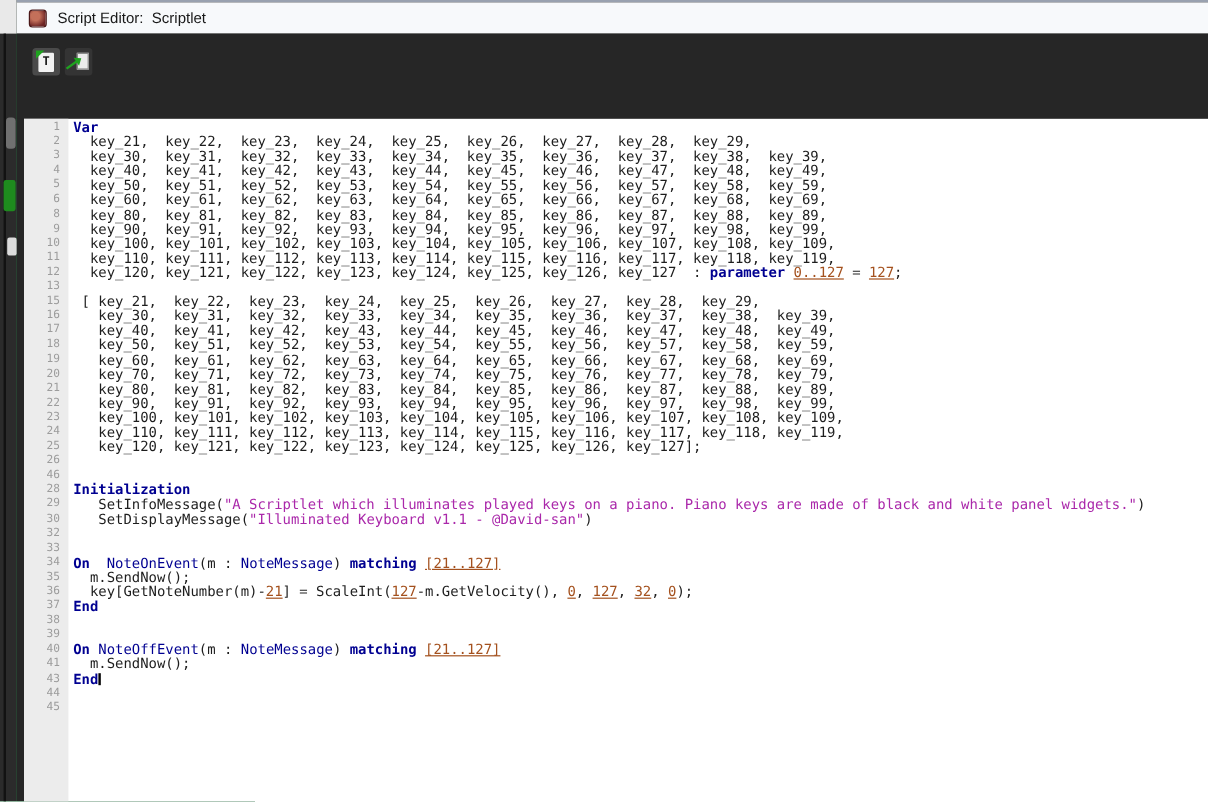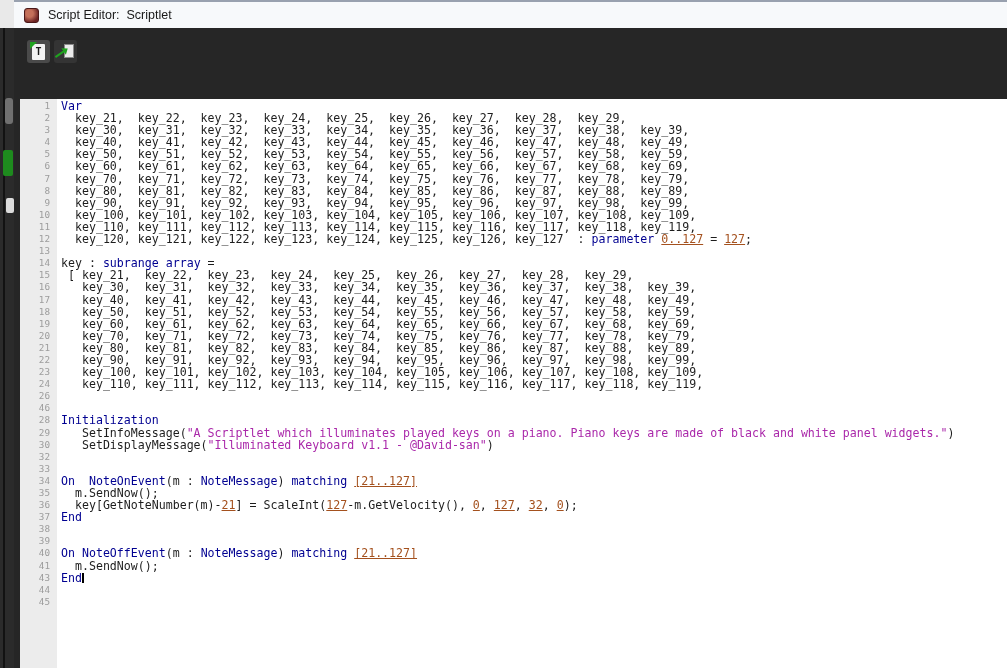--- a/index.html
+++ b/index.html
@@ -45,21 +45,21 @@
 
   
   .editor { position:absolute; left:6px; top:99px; right:0; bottom:0; background:#fff; cursor:text; }
   .gutter-bg { position:absolute; left:0; top:0; bottom:0; width:37px; background:#ececec; }
   .code-lines { position:absolute; left:0; top:1px; right:0; font:11.6px/12.1px "DejaVu Sans Mono", monospace; }
   .line { height:12.1px; white-space:pre; }
   .ln { display:inline-block; width:37px; padding-right:7px; text-align:right;
         color:#9c9c9c; font-size:9.3px; vertical-align:top; }
   .code { white-space:pre; color:var(--def); padding-left:4px; }
   .seg-d { color:var(--def); }
-  .seg-k { color:var(--kw); font-weight:normal; }
+  .seg-k { color:var(--kw); font-weight:bold; }
   .seg-t { color:var(--kw); }
   .seg-n { color:var(--num);text-decoration:underline; }
   .seg-s { color:var(--str); }
   .caret { display:inline-block; width:2px; height:10px; background:#000; vertical-align:-1px; }
 </style>
 </head>
 <body>
 
 <div id="stage">
 
@@ -96,38 +96,37 @@
 
     <div class="editor">
       <div class="gutter-bg"></div>
       <div class="code-lines">
           <div class="line"><span class="ln">1</span><span class="code"><span class="seg-k">Var</span></span></div>
           <div class="line"><span class="ln">2</span><span class="code"><span class="seg-d">  key_21,  key_22,  key_23,  key_24,  key_25,  key_26,  key_27,  key_28,  key_29,</span></span></div>
           <div class="line"><span class="ln">3</span><span class="code"><span class="seg-d">  key_30,  key_31,  key_32,  key_33,  key_34,  key_35,  key_36,  key_37,  key_38,  key_39,</span></span></div>
           <div class="line"><span class="ln">4</span><span class="code"><span class="seg-d">  key_40,  key_41,  key_42,  key_43,  key_44,  key_45,  key_46,  key_47,  key_48,  key_49,</span></span></div>
           <div class="line"><span class="ln">5</span><span class="code"><span class="seg-d">  key_50,  key_51,  key_52,  key_53,  key_54,  key_55,  key_56,  key_57,  key_58,  key_59,</span></span></div>
           <div class="line"><span class="ln">6</span><span class="code"><span class="seg-d">  key_60,  key_61,  key_62,  key_63,  key_64,  key_65,  key_66,  key_67,  key_68,  key_69,</span></span></div>
-          <div class="line"><span class="ln">7</span><span class="code"><span class="seg-d">  key_70,  key_71,  key_72,  key_73,  key_74,  key_75,  key_76,  key_77,  key_78,  key_79,</span></span></div>
           <div class="line"><span class="ln">8</span><span class="code"><span class="seg-d">  key_80,  key_81,  key_82,  key_83,  key_84,  key_85,  key_86,  key_87,  key_88,  key_89,</span></span></div>
           <div class="line"><span class="ln">9</span><span class="code"><span class="seg-d">  key_90,  key_91,  key_92,  key_93,  key_94,  key_95,  key_96,  key_97,  key_98,  key_99,</span></span></div>
           <div class="line"><span class="ln">10</span><span class="code"><span class="seg-d">  key_100, key_101, key_102, key_103, key_104, key_105, key_106, key_107, key_108, key_109,</span></span></div>
           <div class="line"><span class="ln">11</span><span class="code"><span class="seg-d">  key_110, key_111, key_112, key_113, key_114, key_115, key_116, key_117, key_118, key_119,</span></span></div>
           <div class="line"><span class="ln">12</span><span class="code"><span class="seg-d">  key_120, key_121, key_122, key_123, key_124, key_125, key_126, key_127  : </span><span class="seg-k">parameter</span><span class="seg-d"> </span><span class="seg-n">0..127</span><span class="seg-d"> = </span><span class="seg-n">127</span><span class="seg-d">;</span></span></div>
           <div class="line"><span class="ln">13</span><span class="code"></span></div>
-          <div class="line"><span class="ln">14</span><span class="code"><span class="seg-d">key : </span><span class="seg-k">subrange array</span><span class="seg-d"> =</span></span></div>
           <div class="line"><span class="ln">15</span><span class="code"><span class="seg-d"> [ key_21,  key_22,  key_23,  key_24,  key_25,  key_26,  key_27,  key_28,  key_29,</span></span></div>
           <div class="line"><span class="ln">16</span><span class="code"><span class="seg-d">   key_30,  key_31,  key_32,  key_33,  key_34,  key_35,  key_36,  key_37,  key_38,  key_39,</span></span></div>
           <div class="line"><span class="ln">17</span><span class="code"><span class="seg-d">   key_40,  key_41,  key_42,  key_43,  key_44,  key_45,  key_46,  key_47,  key_48,  key_49,</span></span></div>
           <div class="line"><span class="ln">18</span><span class="code"><span class="seg-d">   key_50,  key_51,  key_52,  key_53,  key_54,  key_55,  key_56,  key_57,  key_58,  key_59,</span></span></div>
           <div class="line"><span class="ln">19</span><span class="code"><span class="seg-d">   key_60,  key_61,  key_62,  key_63,  key_64,  key_65,  key_66,  key_67,  key_68,  key_69,</span></span></div>
           <div class="line"><span class="ln">20</span><span class="code"><span class="seg-d">   key_70,  key_71,  key_72,  key_73,  key_74,  key_75,  key_76,  key_77,  key_78,  key_79,</span></span></div>
           <div class="line"><span class="ln">21</span><span class="code"><span class="seg-d">   key_80,  key_81,  key_82,  key_83,  key_84,  key_85,  key_86,  key_87,  key_88,  key_89,</span></span></div>
           <div class="line"><span class="ln">22</span><span class="code"><span class="seg-d">   key_90,  key_91,  key_92,  key_93,  key_94,  key_95,  key_96,  key_97,  key_98,  key_99,</span></span></div>
           <div class="line"><span class="ln">23</span><span class="code"><span class="seg-d">   key_100, key_101, key_102, key_103, key_104, key_105, key_106, key_107, key_108, key_109,</span></span></div>
           <div class="line"><span class="ln">24</span><span class="code"><span class="seg-d">   key_110, key_111, key_112, key_113, key_114, key_115, key_116, key_117, key_118, key_119,</span></span></div>
+          <div class="line"><span class="ln">25</span><span class="code"><span class="seg-d">   key_120, key_121, key_122, key_123, key_124, key_125, key_126, key_127];</span></span></div>
           <div class="line"><span class="ln">26</span><span class="code"></span></div>
           <div class="line"><span class="ln">46</span><span class="code"></span></div>
           <div class="line"><span class="ln">28</span><span class="code"><span class="seg-k">Initialization</span></span></div>
           <div class="line"><span class="ln">29</span><span class="code"><span class="seg-d">   SetInfoMessage(</span><span class="seg-s">"A Scriptlet which illuminates played keys on a piano. Piano keys are made of black and white panel widgets."</span><span class="seg-d">)</span></span></div>
           <div class="line"><span class="ln">30</span><span class="code"><span class="seg-d">   SetDisplayMessage(</span><span class="seg-s">"Illuminated Keyboard v1.1 - @David-san"</span><span class="seg-d">)</span></span></div>
           <div class="line"><span class="ln">32</span><span class="code"></span></div>
           <div class="line"><span class="ln">33</span><span class="code"></span></div>
           <div class="line"><span class="ln">34</span><span class="code"><span class="seg-k">On</span><span class="seg-d">  </span><span class="seg-t">NoteOnEvent</span><span class="seg-d">(m : </span><span class="seg-t">NoteMessage</span><span class="seg-d">) </span><span class="seg-k">matching</span><span class="seg-d"> </span><span class="seg-n">[21..127]</span></span></div>
           <div class="line"><span class="ln">35</span><span class="code"><span class="seg-d">  m.SendNow();</span></span></div>
           <div class="line"><span class="ln">36</span><span class="code"><span class="seg-d">  key[GetNoteNumber(m)-</span><span class="seg-n">21</span><span class="seg-d">] = ScaleInt(</span><span class="seg-n">127</span><span class="seg-d">-m.GetVelocity(), </span><span class="seg-n">0</span><span class="seg-d">, </span><span class="seg-n">127</span><span class="seg-d">, </span><span class="seg-n">32</span><span class="seg-d">, </span><span class="seg-n">0</span><span class="seg-d">);</span></span></div>

